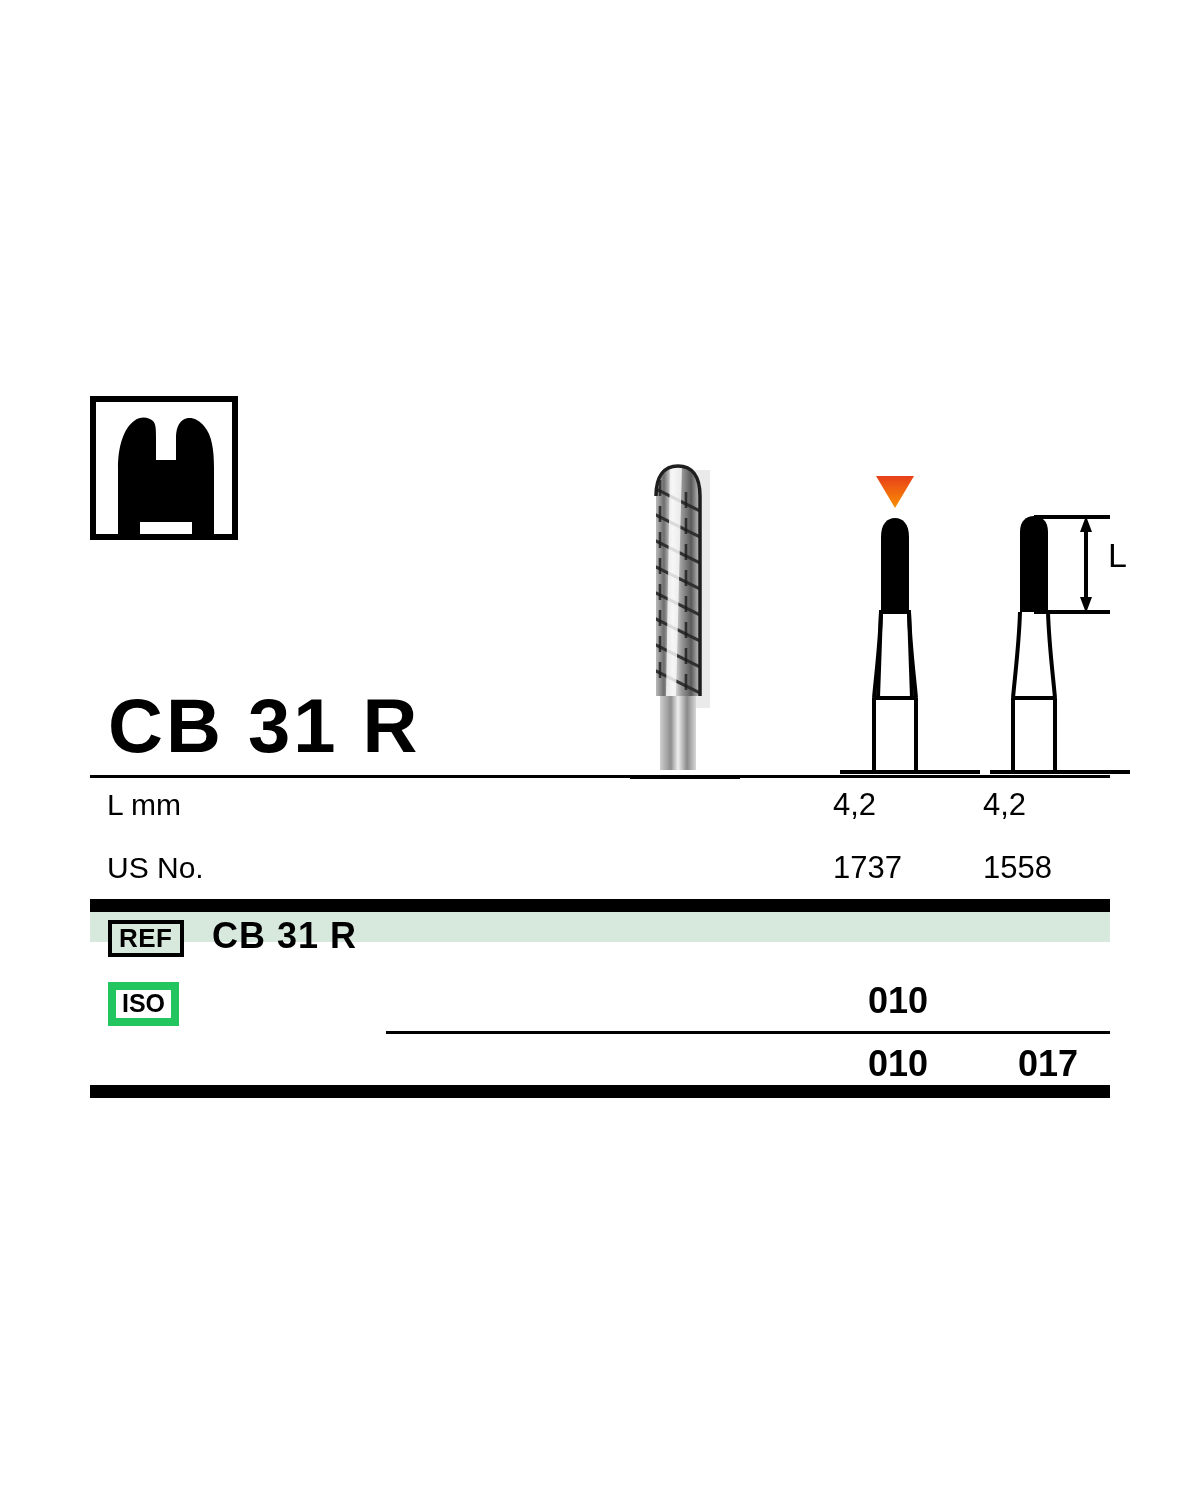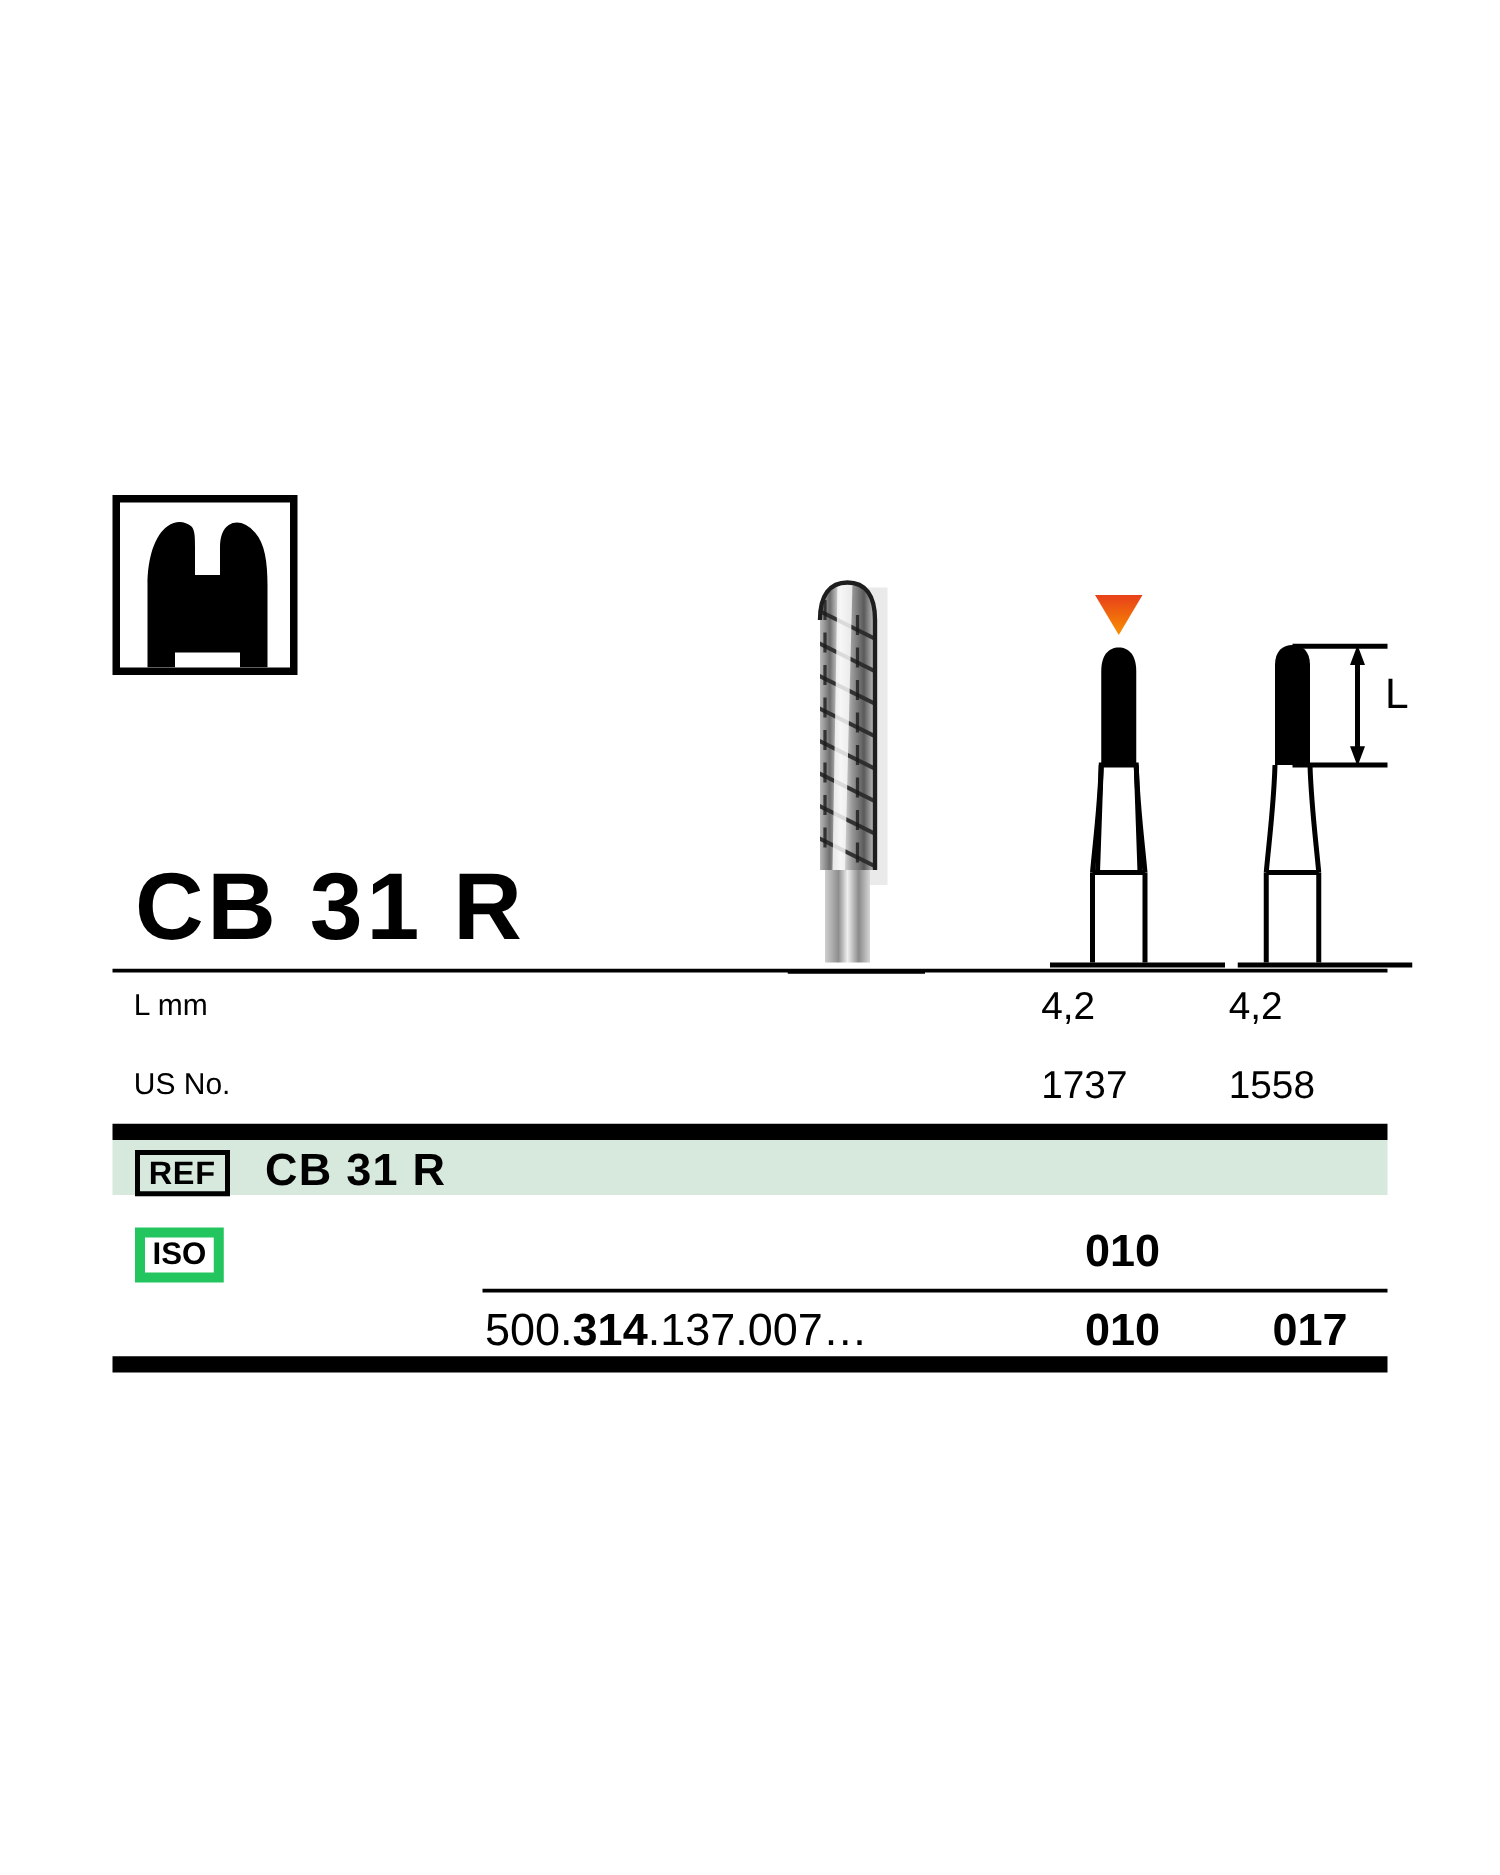--- a/index.html
+++ b/index.html
@@ -97,42 +97,42 @@
     width: 1200px;
     height: 46px;
   }
   #spec-row-l  { top: 782px; }
   #spec-row-us { top: 845px; }
 
   .spec-label {
     position: absolute;
     left: 107px;
     top: 0;
-    font-size: 24px;
+    font-size: 30px;
     line-height: 46px;
     white-space: pre;
   }
   .spec-val {
     position: absolute;
     top: 0;
     width: 130px;
     text-align: left;
     font-size: 31px;
     line-height: 46px;
   }
   .col-1 { left: 833px; }
   .col-2 { left: 983px; }
 
   
   #ref-band {
     position: absolute;
     left: 90px;
     top: 912px;
     width: 1020px;
-    height: 44px;
+    height: 30px;
     background: #d7e8dd;
   }
   #ref-tag {
     position: absolute;
     left: 18px;
     top: 8px;
     border: 4px solid #000;
     padding: 0px 7px 1px 7px;
     font-size: 26px;
     font-weight: bold;
@@ -363,18 +363,17 @@
 <div id="iso-tag">ISO</div>
 
 <div class="iso-row" id="iso-row-1">
   <div class="iso-val col-1">010</div>
   <div class="iso-val col-2"></div>
 </div>
 
 <div class="rule-thin" id="rule-iso-divider" style="left:386px;top:1031px;width:724px;"></div>
 
 <div class="iso-row" id="iso-row-2">
-  <div class="iso-code"><span>500.</span><b>314</b><span>.137.007…</span></div>
   <div class="iso-val col-1">010</div>
   <div class="iso-val col-2">017</div>
 </div>
 
 <div class="rule-thick" id="rule-bottom"></div>
 
 </body></html>

